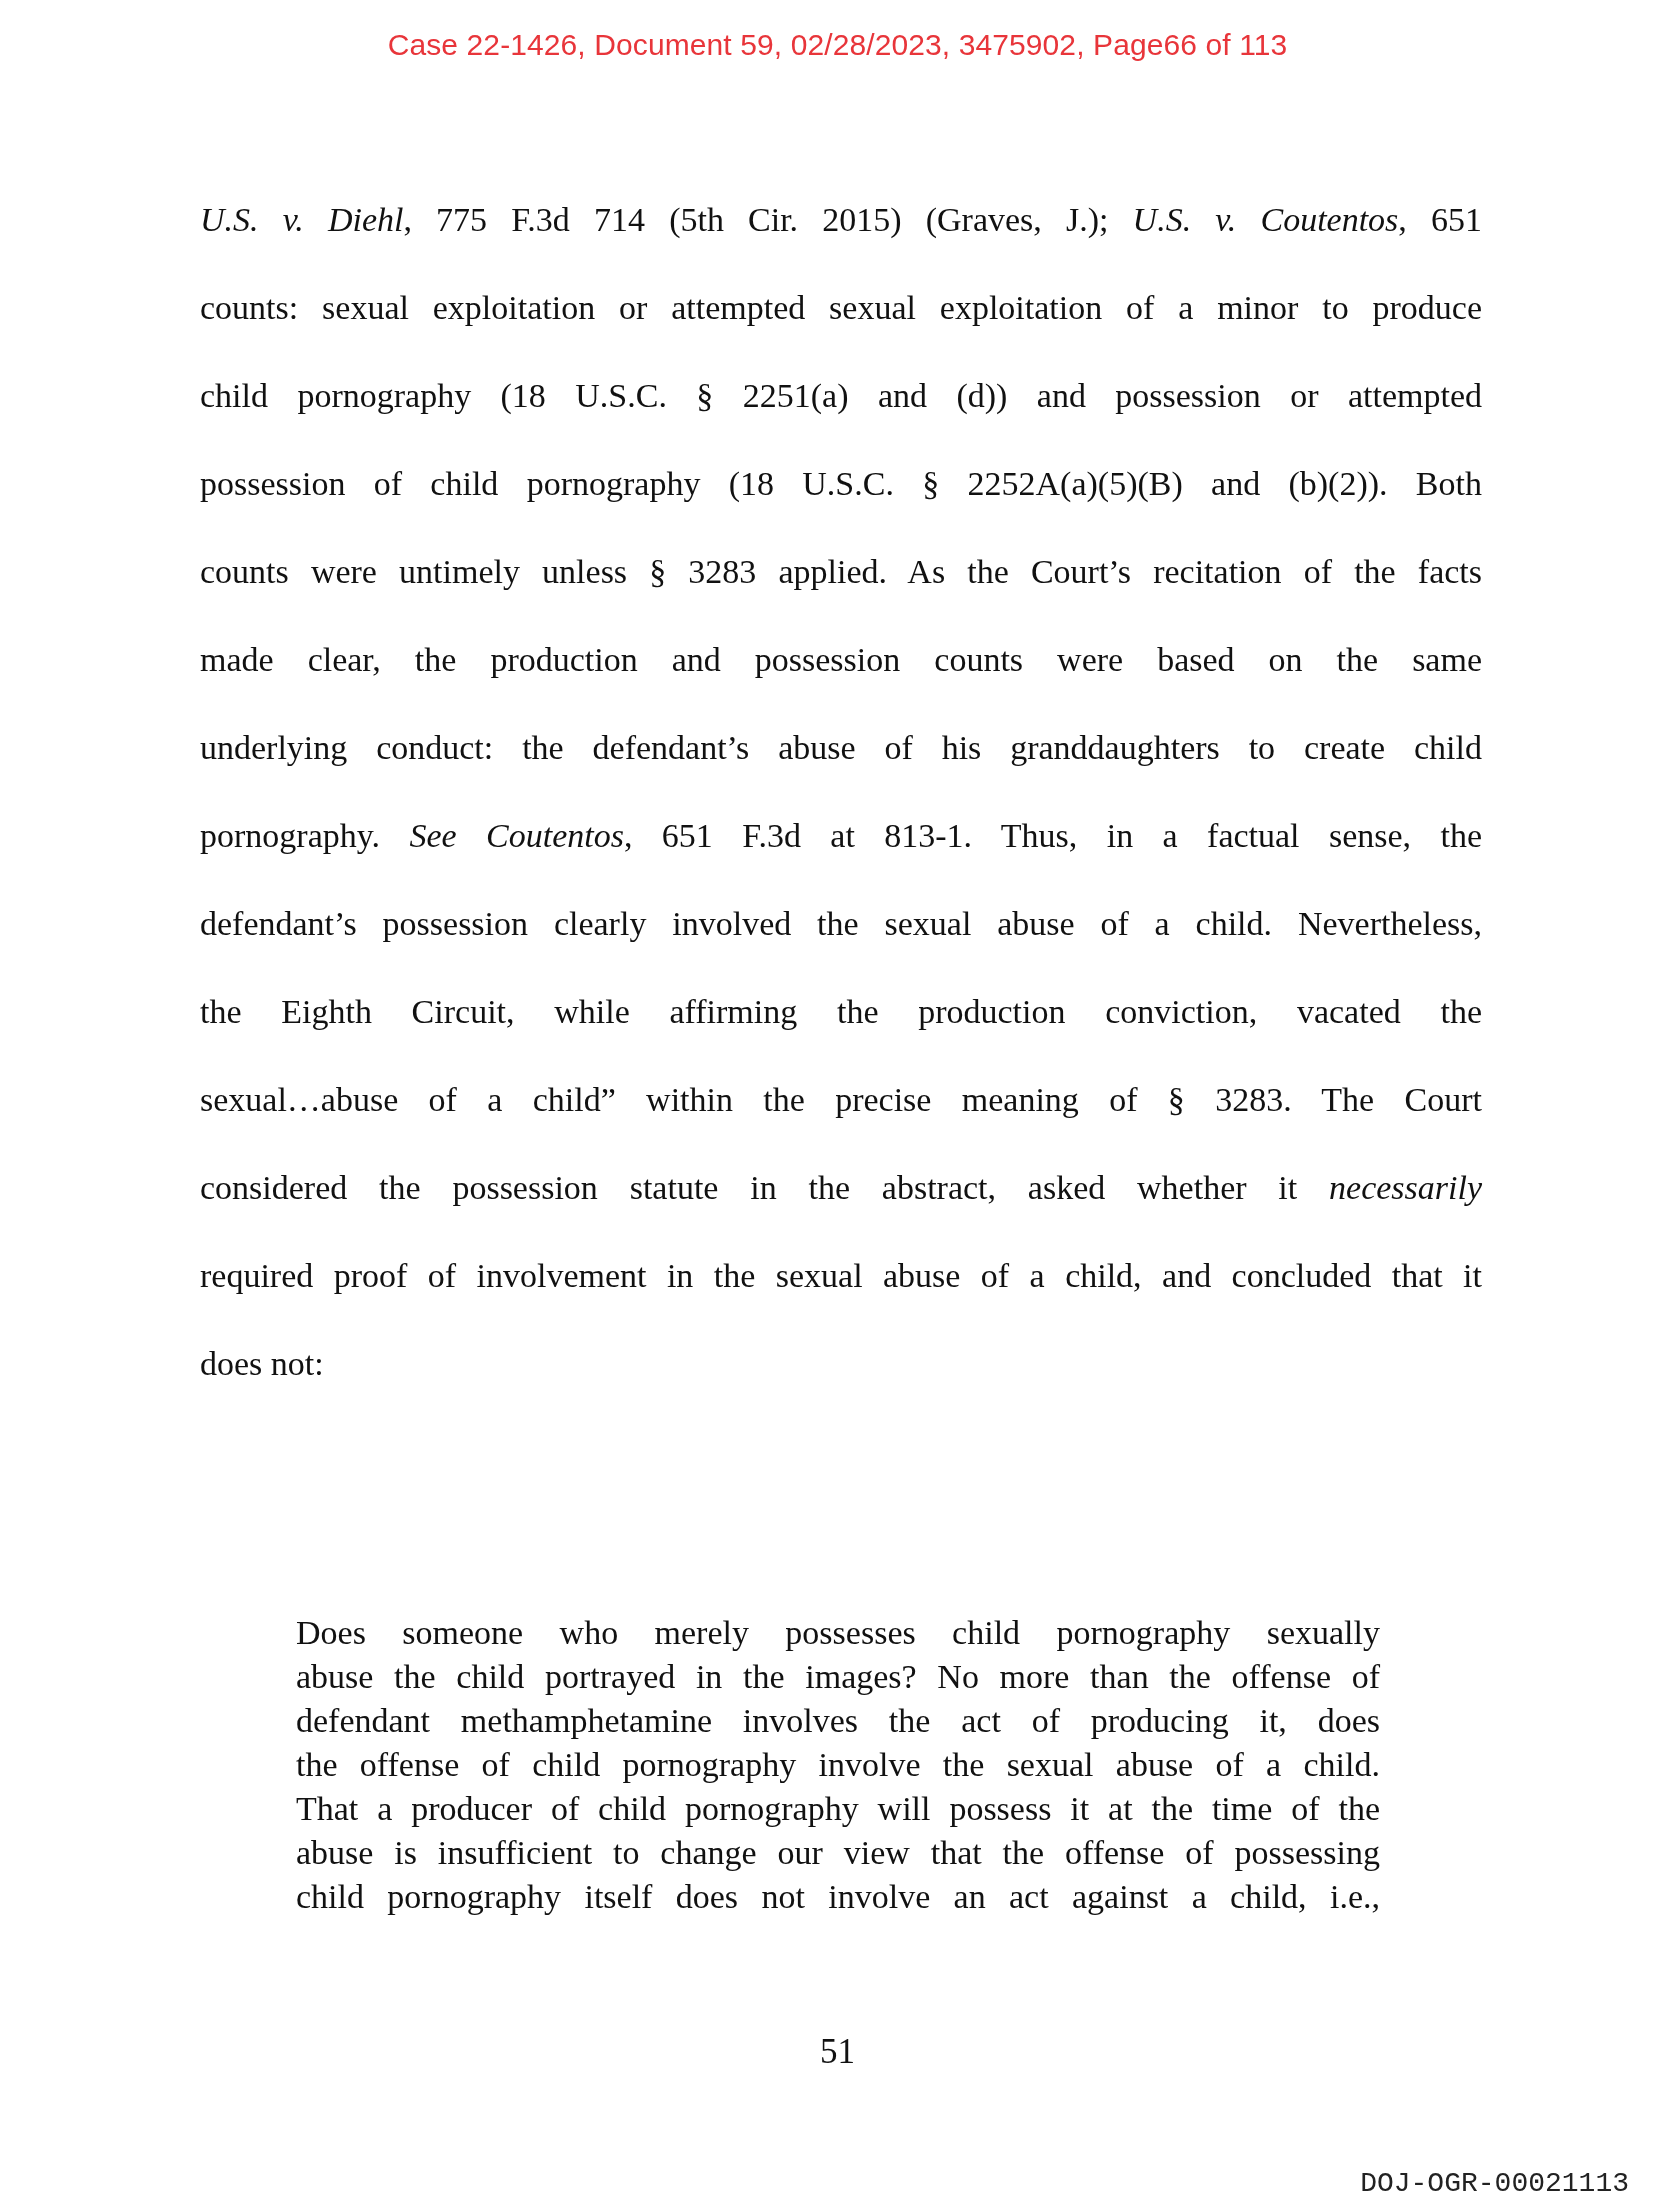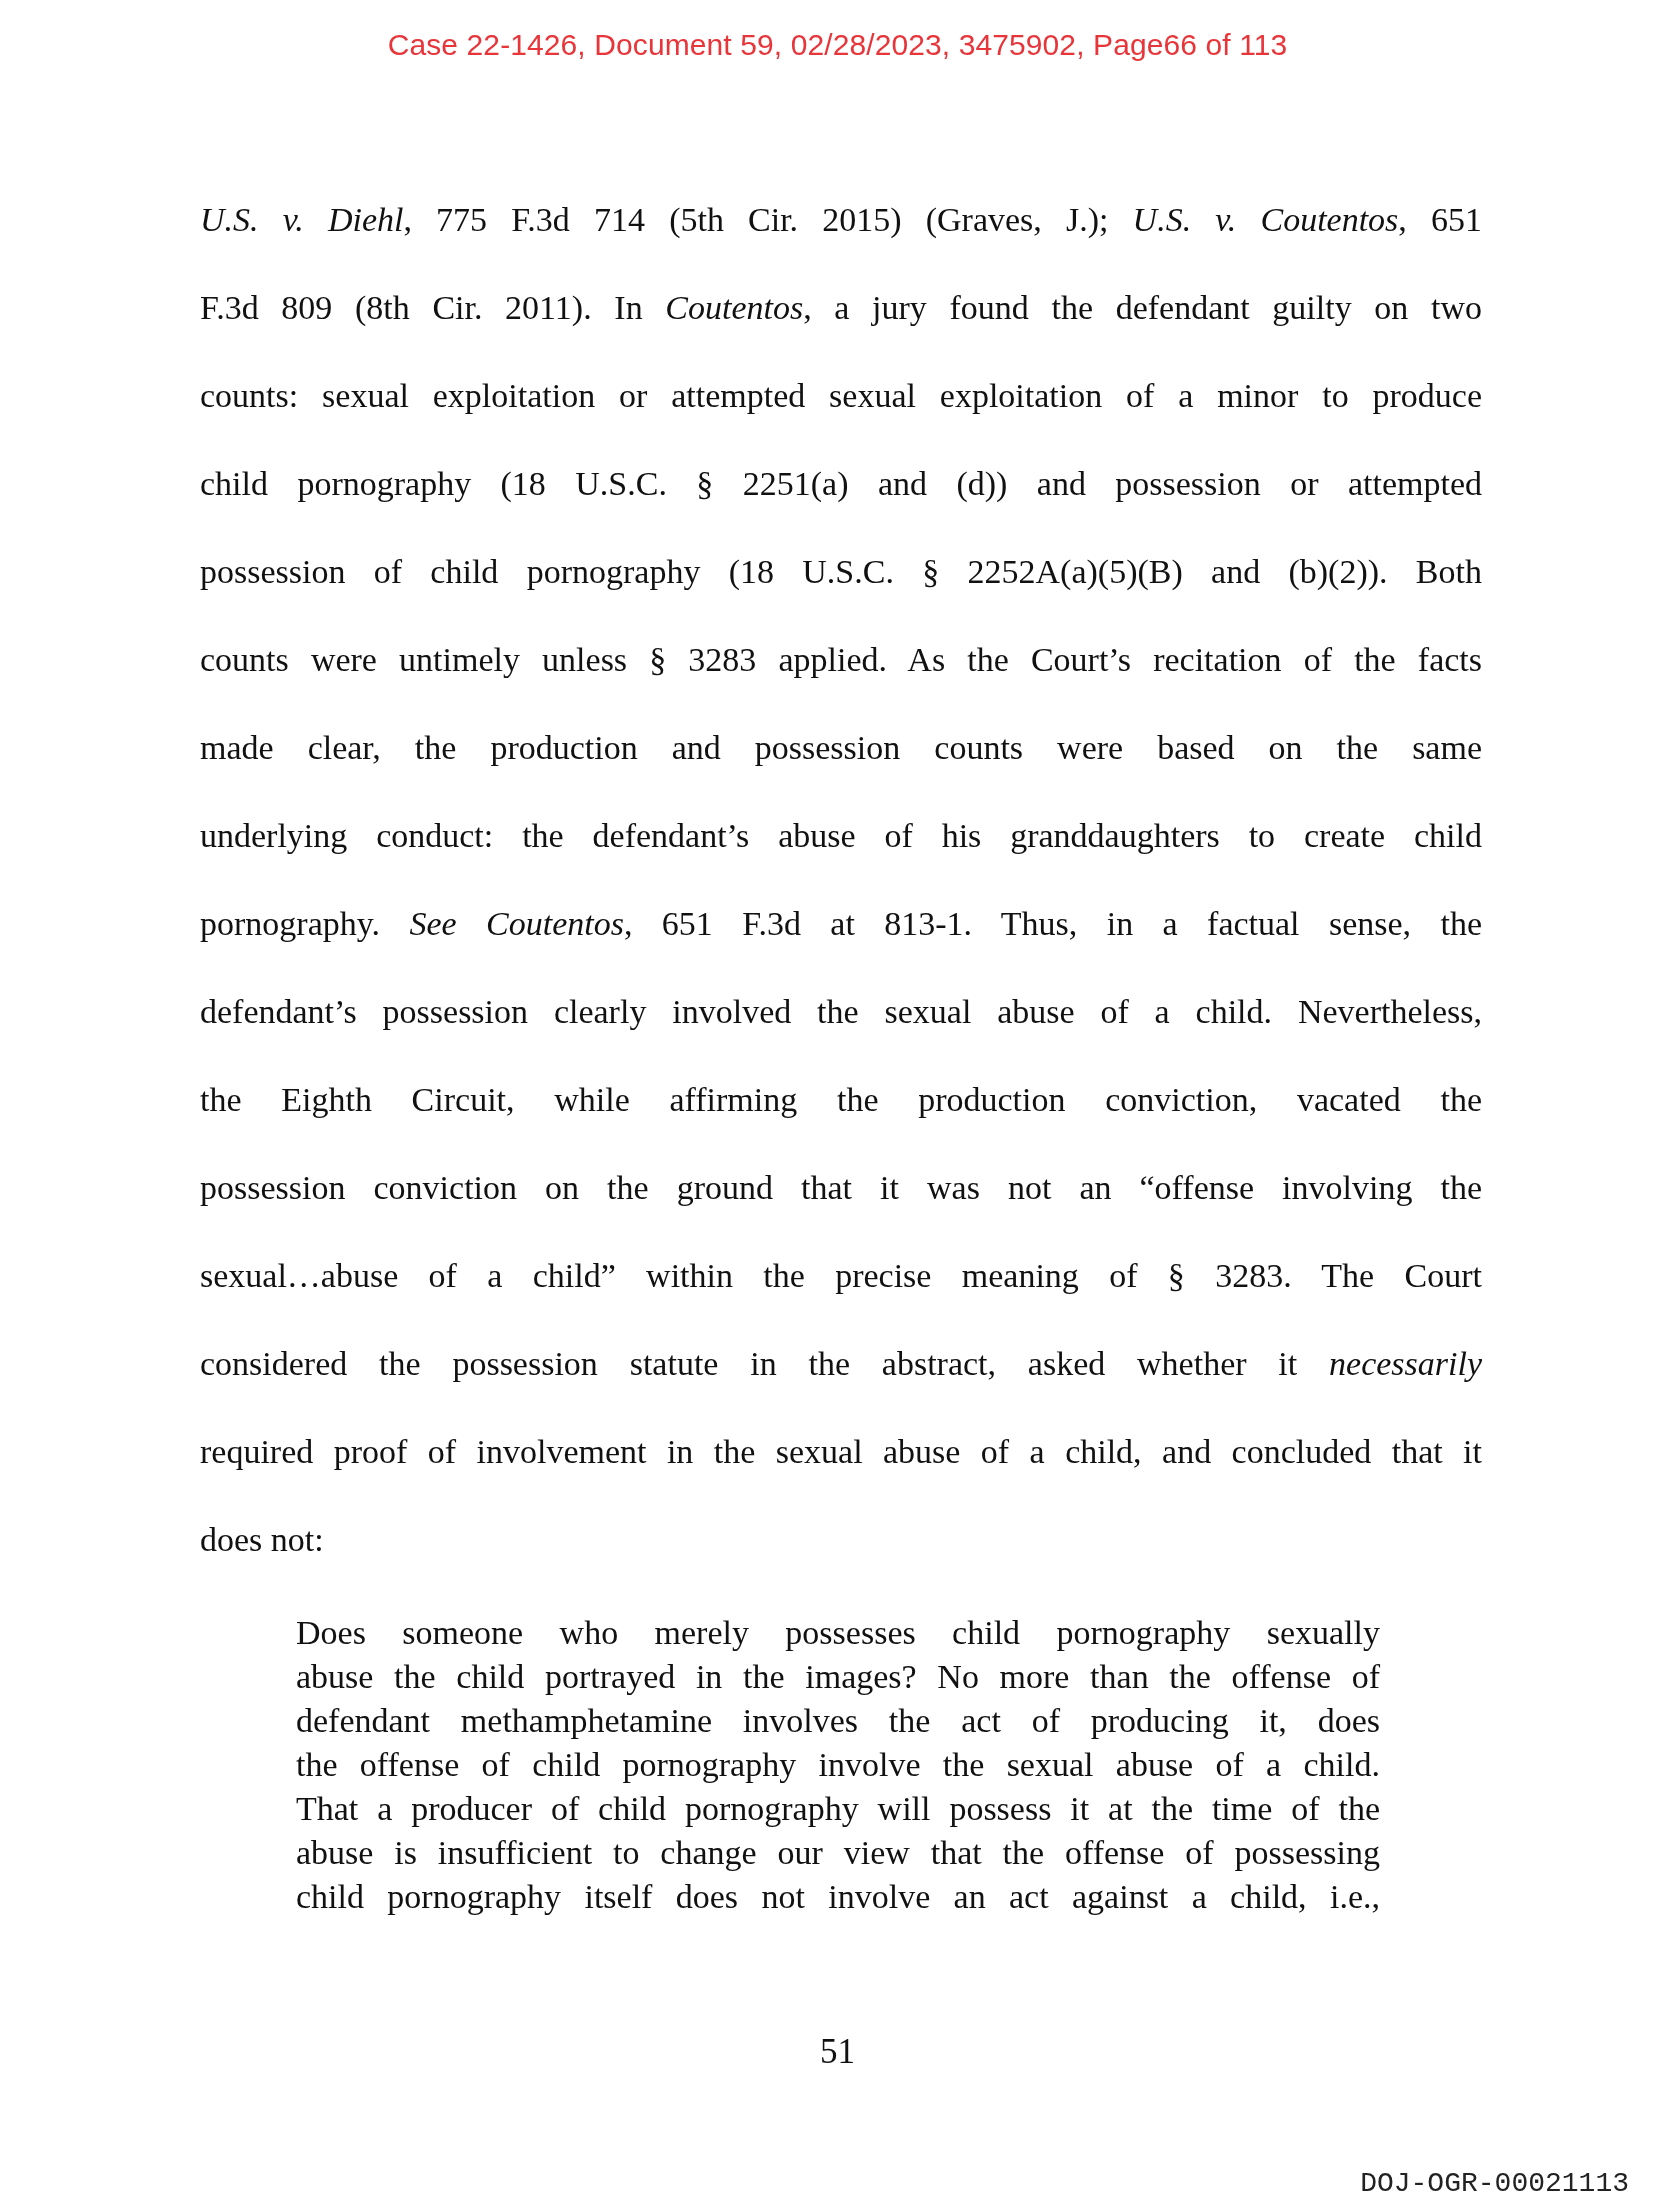--- a/index.html
+++ b/index.html
@@ -36,31 +36,29 @@
     font-family: "Liberation Mono", monospace; font-size: 28px; color: #222;
   }
 </style>
 </head>
 <body>
 
 <div class="header">Case 22-1426, Document 59, 02/28/2023, 3475902, Page66 of 113</div>
 
 <div class="body-text" id="body">
     <div class="line"><i>U.S. v. Diehl</i><span>, 775 F.3d 714 (5th Cir. 2015) (Graves, J.); </span><i>U.S. v. Coutentos</i><span>, 651</span></div>
-    <div class="line"><span>F.3d 809 (8th Cir. 2011).  In </span><i>Coutentos</i><span>, a jury found the defendant guilty on two</span></div>
     <div class="line"><span>counts: sexual exploitation or attempted sexual exploitation of a minor to produce</span></div>
     <div class="line"><span>child pornography (18 U.S.C. § 2251(a) and (d)) and possession or attempted</span></div>
     <div class="line"><span>possession of child pornography (18 U.S.C. § 2252A(a)(5)(B) and (b)(2)).  Both</span></div>
     <div class="line"><span>counts were untimely unless § 3283 applied.  As the Court’s recitation of the facts</span></div>
     <div class="line"><span>made clear, the production and possession counts were based on the same</span></div>
     <div class="line"><span>underlying conduct: the defendant’s abuse of his granddaughters to create child</span></div>
     <div class="line"><span>pornography.  </span><i>See Coutentos</i><span>, 651 F.3d at 813-1.  Thus, in a factual sense, the</span></div>
     <div class="line"><span>defendant’s possession clearly involved the sexual abuse of a child.  Nevertheless,</span></div>
     <div class="line"><span>the Eighth Circuit, while affirming the production conviction, vacated the</span></div>
-    <div class="line"><span>possession conviction on the ground that it was not an “offense involving the</span></div>
     <div class="line"><span>sexual…abuse of a child” within the precise meaning of § 3283.  The Court</span></div>
     <div class="line"><span>considered the possession statute in the abstract, asked whether it </span><i>necessarily</i></div>
     <div class="line"><span>required proof of involvement in the sexual abuse of a child, and concluded that it</span></div>
     <div class="line last"><span>does not:</span></div>
   </div>
 
 <div class="block" id="quote">
     <div class="bline">Does someone who merely possesses child pornography sexually</div>
     <div class="bline">abuse the child portrayed in the images? No more than the offense of</div>
     <div class="bline">defendant methamphetamine involves the act of producing it, does</div>

